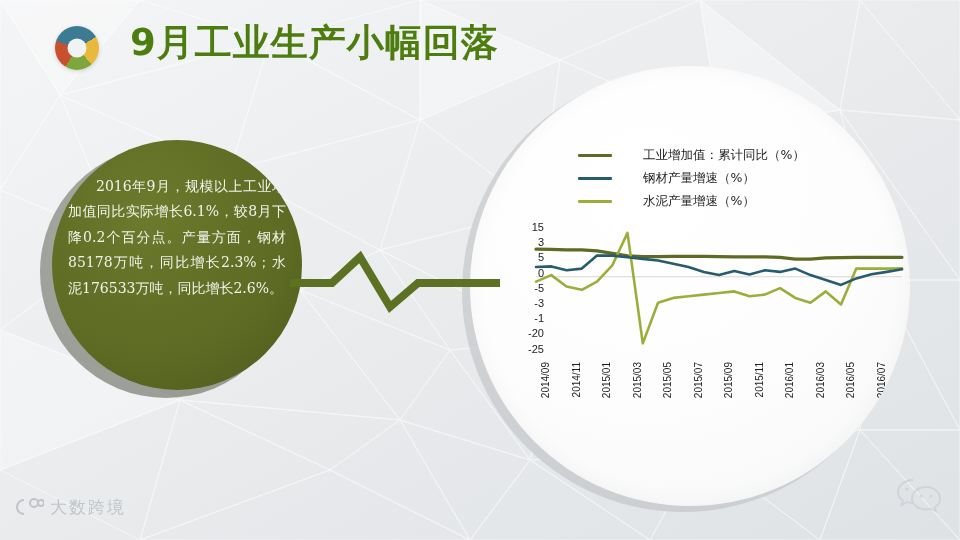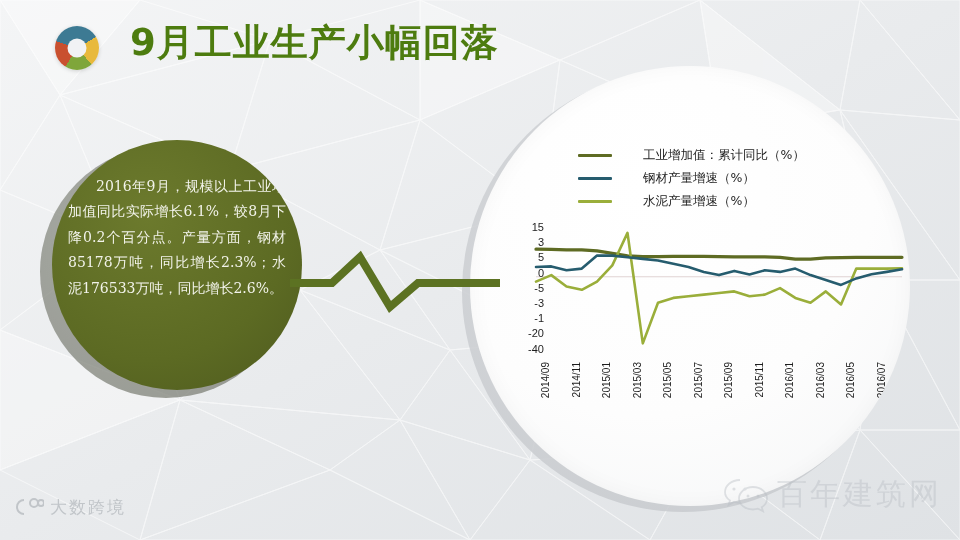--- a/index.html
+++ b/index.html
@@ -243,21 +243,21 @@
   <div class="plot-wrap">
     <div class="ylabels" id="ylabels">
         <div class="ytick">15</div>
         <div class="ytick">3</div>
         <div class="ytick">5</div>
         <div class="ytick">0</div>
         <div class="ytick">-5</div>
         <div class="ytick">-3</div>
         <div class="ytick">-1</div>
         <div class="ytick">-20</div>
-        <div class="ytick">-40</div>
+        <div class="ytick">-25</div>
       </div>
     <div class="xlabels" id="xlabels">
         <div class="xtick" style="left: 24px;">2014/09</div>
         <div class="xtick" style="left: 54.5px;">2014/11</div>
         <div class="xtick" style="left: 85px;">2015/01</div>
         <div class="xtick" style="left: 115.5px;">2015/03</div>
         <div class="xtick" style="left: 146px;">2015/05</div>
         <div class="xtick" style="left: 176.5px;">2015/07</div>
         <div class="xtick" style="left: 207px;">2015/09</div>
         <div class="xtick" style="left: 237.5px;">2015/11</div>
@@ -293,14 +293,13 @@
       <path d="M17 5 C8 5 2 11 2 17 c0 3.5 2 6.6 5 8.5 L5.5 30 l5.5-3 a19 19 0 0 0 6 1"></path>
       <path d="M30 12 c-8 0-14 5.5-14 11.5 0 6 6 11 14 11 a17 17 0 0 0 5-.8 l5 2.5 -1.3-4 c3-1.8 5.3-4.8 5.3-8.7 C44 17.5 38 12 30 12 Z"></path>
     </g>
     <g fill="#b9bec4">
       <circle cx="11" cy="14" r="1.6"></circle>
         <circle cx="22" cy="14" r="1.6"></circle>
       <circle cx="25" cy="21" r="1.5"></circle>
         <circle cx="35" cy="21" r="1.5"></circle>
     </g>
   </svg>
-  <span class="wm-right-text">百年建筑网</span>
 </div>
 
 </body></html>

